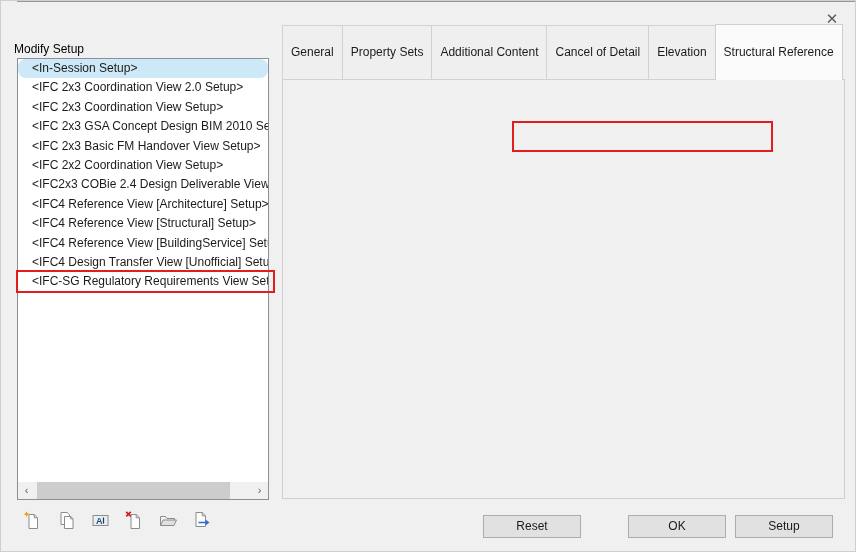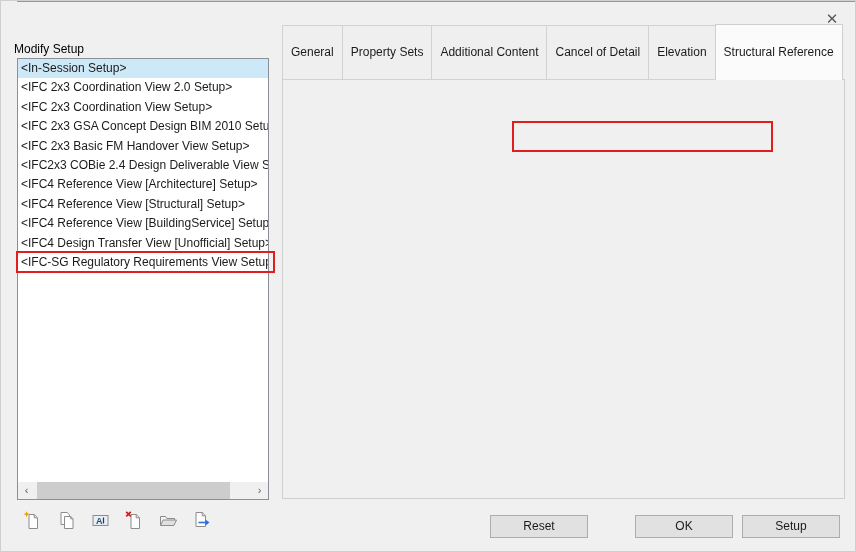--- a/index.html
+++ b/index.html
@@ -9,21 +9,21 @@
           border:1px solid #cfcfcf;}
   .abs{position:absolute;}
   
   #title{left:13px;top:10px;color:#000000;font-size:12px;margin-top:31px;}
   #close-btn{left:814px;top:6px;width:34px;height:24px;text-align:center;line-height:24px;
              color:#5a5a5a;font-size:15px;cursor:default;}
   #top-line{left:16px;top:0px;width:838px;height:1px;background:#7a7a7a;opacity:.75;}
   
   #setup-list{left:16px;top:57px;width:250px;height:440px;background:#fff;
               border:1px solid #8a8f98;}
-  .list-item{height:19.4px;line-height:19.4px;padding-left:3px;position:relative;}
+  .list-item{height:19.4px;line-height:19.4px;padding-left:14px;position:relative;border-radius:8px;}
   .list-item .txt{display:block;white-space:nowrap;overflow:hidden;}
   .list-item.selected{background:#cde8f6;}
   .ann-item{position:absolute;left:-2px;right:-7px;top:-2px;bottom:-1px;
             border:2px solid #e01e1e;pointer-events:none;z-index:6;}
   
   #hscroll{position:absolute;left:0;right:0;bottom:0;height:17px;background:#f0f0f0;
            display:flex;align-items:stretch;}
   .scroll-arrow{width:17px;text-align:center;line-height:17px;color:#606060;font-size:11px;}
   #hscroll .track{flex:1;position:relative;}
   #hscroll .thumb{position:absolute;left:2px;top:0;bottom:0;width:193px;background:#cdcdcd;}
@@ -41,21 +41,21 @@
   
   .flabel{color:#1b1b1b;}
   .dropdown{background:#e6e6e6;border:1px solid #a6a6a6;line-height:21px;padding-left:7px;
             position:relative;}
   .chev{position:absolute;right:11px;top:7px;width:6px;height:6px;
         border-right:1px solid #555;border-bottom:1px solid #555;transform:rotate(45deg);}
   #group-box{left:289px;top:182px;width:546px;height:303px;border:1px solid #909090;}
   #epsg-input{left:602px;top:189px;width:215px;height:20px;border:1px solid #707070;
               background:#fff;font-family:"Liberation Sans",sans-serif;font-size:12px;
               padding:0 0 0 5px;color:#1b1b1b;}
-  .btn{background:#e1e1e1;border:1px solid #adadad;text-align:center;line-height:21px;margin-left:7px;}
+  .btn{background:#e1e1e1;border:1px solid #adadad;text-align:center;line-height:21px;}
   
   .ann-box{border:2px solid #e01e1e;pointer-events:none;z-index:5;}
   #section-heading{font-weight:bold;}
 </style>
 </head>
 <body>
 
 <div id="window">
 
   <div class="abs" id="top-line"></div>
@@ -70,20 +70,23 @@
         <span class="txt">&lt;IFC 2x3 Coordination View 2.0 Setup&gt;</span>
       </div>
     <div class="list-item">
         <span class="txt">&lt;IFC 2x3 Coordination View Setup&gt;</span>
       </div>
     <div class="list-item">
         <span class="txt">&lt;IFC 2x3 GSA Concept Design BIM 2010 Setup</span>
       </div>
     <div class="list-item">
         <span class="txt">&lt;IFC 2x3 Basic FM Handover View Setup&gt;</span>
+      </div>
+    <div class="list-item">
+        <span class="txt">&lt;IFC 2x2 Coordination View Setup&gt;</span>
       </div>
     <div class="list-item">
         <span class="txt">&lt;IFC2x3 COBie 2.4 Design Deliverable View Se</span>
       </div>
     <div class="list-item">
         <span class="txt">&lt;IFC4 Reference View [Architecture] Setup&gt;</span>
       </div>
     <div class="list-item">
         <span class="txt">&lt;IFC4 Reference View [Structural] Setup&gt;</span>
       </div>

